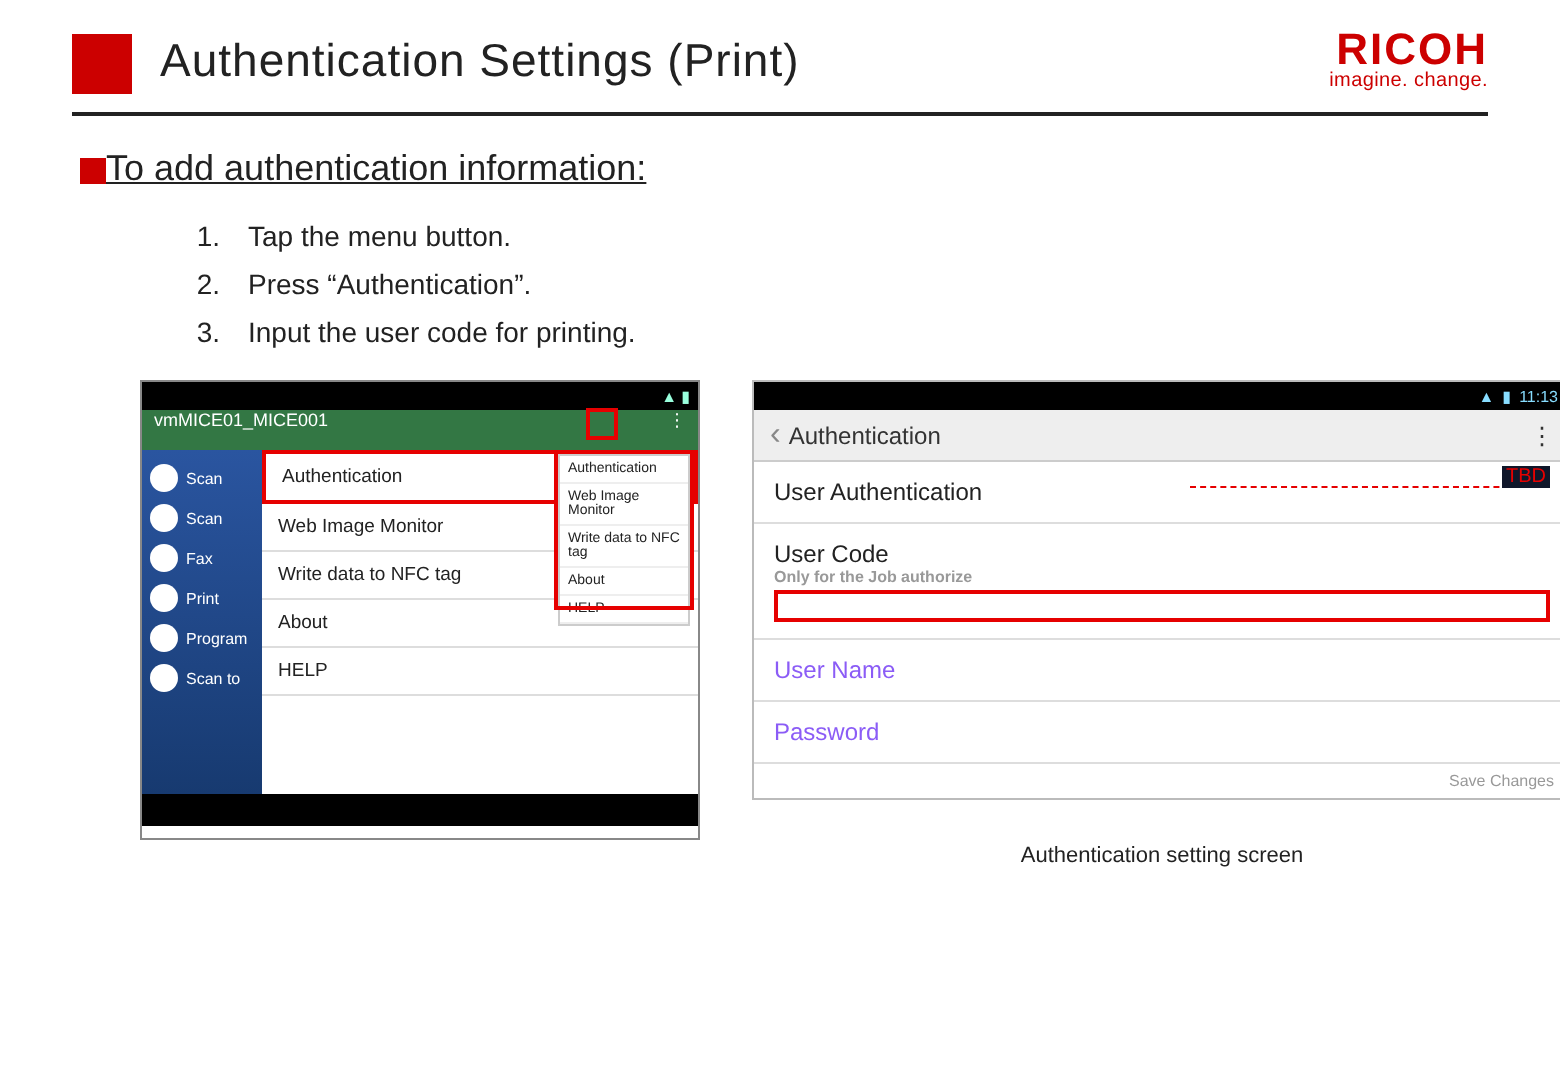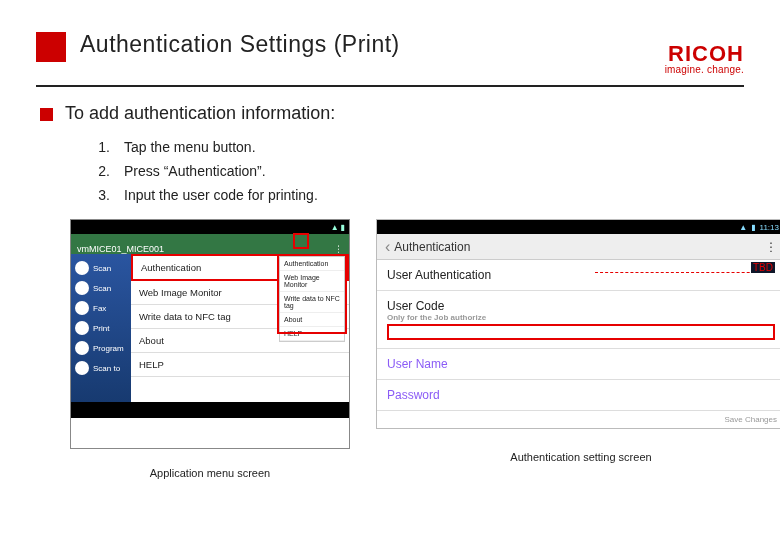--- a/index.html
+++ b/index.html
@@ -2,38 +2,38 @@
 <html><head>
 <meta charset="utf-8">
 <style>
   * { box-sizing: border-box; margin: 0; padding: 0; }
   body { width: 780px; height: 540px; font-family: Arial, sans-serif; background: #fff; color: #222; overflow: hidden; }
   .slide { width: 100%; height: 100%; position: relative; padding: 0; }
   .header { display: flex; justify-content: space-between; padding: 14px 36px 6px 36px; }
   .title-wrap { display: flex; align-items: center; gap: 14px; }
   .red-block { width: 30px; height: 30px; background: #c00; position: relative; top: 2px; }
   .title { font-size: 23px; font-weight: 400; letter-spacing: 0.5px; }
-  .logo { text-align: right; line-height: 1; margin-top: 29px; }
+  .logo { text-align: right; line-height: 1; }
   .logo-name { color: #c00; font-weight: bold; font-size: 22px; letter-spacing: 1px; }
   .logo-tag { color: #c00; font-size: 10px; letter-spacing: 0.2px; padding-left: 20px; }
   .hr { border: none; border-top: 2px solid #222; margin: 4px 36px 0 36px; }
   .content { padding: 16px 40px 0 40px; }
-  .bullet-row { display: flex; align-items: flex-start; gap: 12px; margin-bottom: 12px; }
+  .bullet-row { display: flex; align-items: flex-start; margin-bottom: 12px; text-decoration: underline; }
   .bullet-sq { width: 13px; height: 13px; background: #c00; margin-top: 5px; flex-shrink: 0; }
   .bullet-text { font-size: 18px; }
   .steps { margin-left: 56px; margin-bottom: 12px; }
   .step { display: flex; gap: 14px; font-size: 14px; line-height: 1.7; }
   .step-num { width: 14px; text-align: right; }
   .images-row { display: flex; gap: 26px; margin-left: 30px; margin-top: 6px; }
   
   .mock-left { width: 280px; }
   .phone1 { width: 280px; height: 230px; border: 1px solid #888; position: relative; background: #fff; }
   .p1-status { height: 14px; background: #000; display: flex; justify-content: flex-end; align-items: center; color: #9fd; font-size: 8px; padding: 0 4px; gap: 2px; }
-  .p1-appbar { height: 20px; background: #374; display: flex; align-items: flex-end; justify-content: space-between; color: #fff; font-size: 9px; padding: 0 6px; }
-  .p1-body { display: flex; height: 148px; }
+  .p1-appbar { height: 20px; background: #374; display: flex; align-items: flex-start; justify-content: space-between; color: #fff; font-size: 9px; padding: 0 6px; }
+  .p1-body { display: flex; height: 172px; }
   .p1-left { width: 60px; background: linear-gradient(#2a55a0,#173a70); padding-top: 4px; }
   .p1-item { display: flex; align-items: center; gap: 4px; padding: 3px 4px; color: #fff; font-size: 8px; }
   .p1-ico { width: 14px; height: 14px; border-radius: 50%; background: #fff; flex-shrink: 0; }
   .p1-right { flex: 1; background: #fff; }
   .menu-panel { background: #fff; }
   .menu-item { font-size: 9.5px; padding: 6px 8px; border-bottom: 1px solid #ddd; }
   .menu-hi { border: 2px solid #e60000; }
   .p1-nav { height: 16px; background: #000; }
   .hl-top { position: absolute; top: 13px; right: 40px; width: 16px; height: 16px; border: 2px solid #e60000; }
   .hl-side { position: absolute; top: 34px; right: 2px; width: 70px; height: 80px; border: 2px solid #e60000; }
@@ -147,21 +147,20 @@
                 <div class="menu-item menu-hi">Authentication</div>
                 <div class="menu-item">Web Image Monitor</div>
                 <div class="menu-item">Write data to NFC tag</div>
                 <div class="menu-item">About</div>
                 <div class="menu-item">HELP</div>
               </div>
             </div>
           </div>
           <div class="p1-nav"></div>
         </div>
-        <div class="caption1">Application menu screen</div>
       </div>
 
       <div class="mock-right">
         <div class="phone2">
           <div class="p2-status">
               <span>▲</span>
               <span>▮</span>
               <span>11:13</span>
             </div>
           <div class="p2-appbar">

